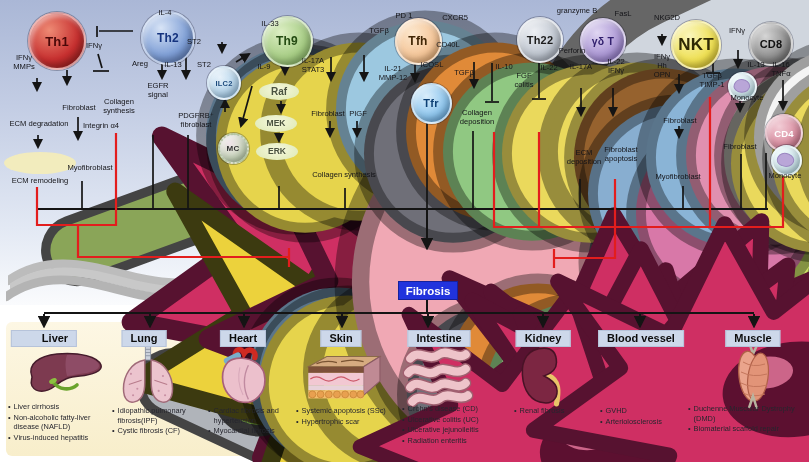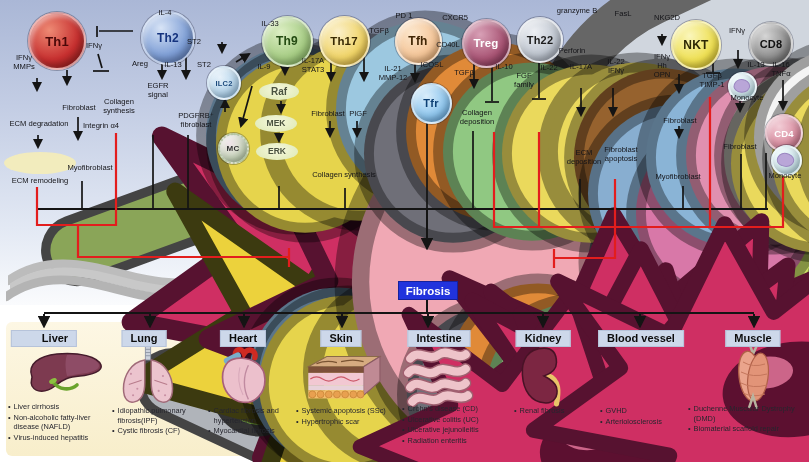--- a/index.html
+++ b/index.html
@@ -356,25 +356,24 @@
       <line x1="494" y1="227" x2="783" y2="227"></line>
       <line x1="554" y1="258" x2="615" y2="258"></line>
       <line x1="554" y1="249" x2="554" y2="268"></line>
     </g>
   </svg>
 
   <div class="badge">Fibrosis</div>
 <div class="cell c-th1" style="left: 28px; top: 12px; width: 54px; height: 54px; font-size: 13px;">Th1</div>
     <div class="cell c-th2" style="left: 141px; top: 11px; width: 50px; height: 50px; font-size: 12px;">Th2</div>
     <div class="cell c-th9" style="left: 261.5px; top: 15.5px; width: 47px; height: 47px; font-size: 12px;">Th9</div>
-    <div class="cell c-th17" style="left: 318.5px; top: 15.5px; width: 47px; height: 47px; font-size: 11.5px;">Th17</div>
     <div class="cell c-tfh" style="left: 394.5px; top: 17.5px; width: 43px; height: 43px; font-size: 12px;">Tfh</div>
-    <div class="cell c-treg" style="left: 461.5px; top: 18.5px; width: 45px; height: 45px; font-size: 11.5px;">Treg</div>
     <div class="cell c-th22" style="left: 517px; top: 17px; width: 42px; height: 42px; font-size: 11px;">Th22</div>
-    <div class="cell c-nkt" style="left: 671px; top: 20px; width: 46px; height: 46px; font-size: 12px;">NKT</div>
+    <div class="cell c-gdt" style="left: 580px; top: 18px; width: 42px; height: 42px; font-size: 10.5px;">γδ T</div>
+    <div class="cell c-nkt" style="left: 671px; top: 20px; width: 46px; height: 46px; font-size: 17px;">NKT</div>
     <div class="cell c-cd8" style="left: 749px; top: 22px; width: 40px; height: 40px; font-size: 11px;">CD8</div>
     <div class="cell c-ilc2" style="left: 207px; top: 66px; width: 30px; height: 30px; font-size: 7.5px;">ILC2</div>
     <div class="cell c-mc" style="left: 217.5px; top: 132.5px; width: 27px; height: 27px; font-size: 8px;">MC</div>
     <div class="cell c-tfr" style="left: 410.5px; top: 82.5px; width: 37px; height: 37px; font-size: 11px;">Tfr</div>
     <div class="cell c-cd4" style="left: 765px; top: 114px; width: 34px; height: 34px; font-size: 9.5px;">CD4</div>
     <div class="cell c-mono" style="left: 727.5px; top: 71.5px; width: 25px; height: 25px; font-size: 7px;"></div>
     <div class="cell c-mono" style="left: 770.5px; top: 144.5px; width: 27px; height: 27px; font-size: 7px;"></div>
     <div class="pill" style="left: 259px; top: 82.5px; width: 40px; height: 17px; font-size: 10px;">Raf</div>
     <div class="pill" style="left: 255px; top: 114.5px; width: 42px; height: 17px; font-size: 8.5px;">MEK</div>
     <div class="pill" style="left: 256px; top: 142.5px; width: 42px; height: 17px; font-size: 8.5px;">ERK</div>
@@ -409,21 +408,21 @@
     <div class="lbl" style="left: 455px; top: 14px;">CXCR5</div>
     <div class="lbl" style="left: 448px; top: 41px;">CD40L</div>
     <div class="lbl" style="left: 432px; top: 61px;">ICOSL</div>
     <div class="lbl" style="left: 393px; top: 65px;">IL-21
 MMP-12</div>
     <div class="lbl" style="left: 464px; top: 69px;">TGFβ</div>
     <div class="lbl" style="left: 504px; top: 63px;">IL-10</div>
     <div class="lbl" style="left: 477px; top: 109px;">Collagen
 deposition</div>
     <div class="lbl" style="left: 524px; top: 72px;">FGF
-family</div>
+colitis</div>
     <div class="lbl" style="left: 549px; top: 64px;">IL-22</div>
     <div class="lbl" style="left: 577px; top: 7px;">granzyme B</div>
     <div class="lbl" style="left: 623px; top: 10px;">FasL</div>
     <div class="lbl" style="left: 572px; top: 47px;">Perforin</div>
     <div class="lbl" style="left: 581px; top: 63px;">IL-17A</div>
     <div class="lbl" style="left: 616px; top: 58px;">IL-22
 IFNγ</div>
     <div class="lbl" style="left: 584px; top: 149px;">ECM
 deposition</div>
     <div class="lbl" style="left: 621px; top: 146px;">Fibroblast

